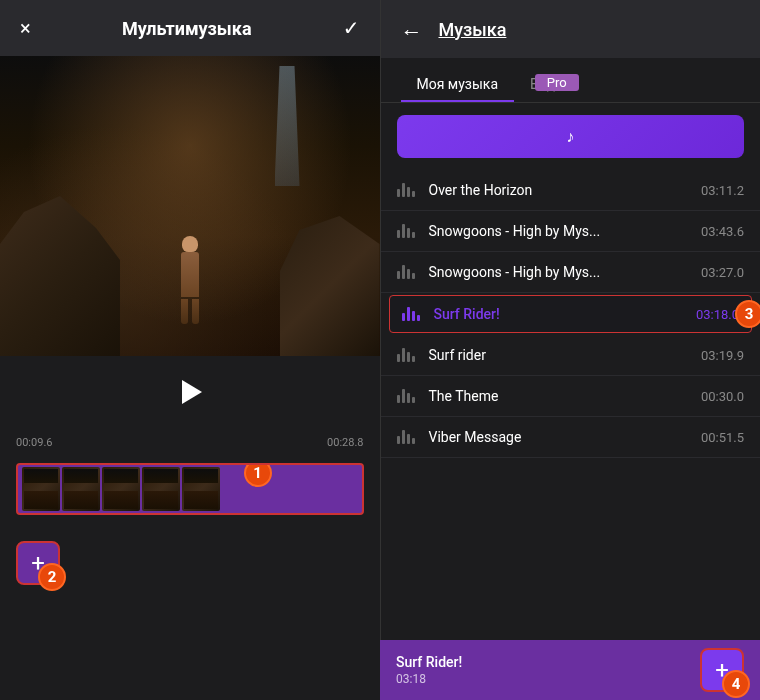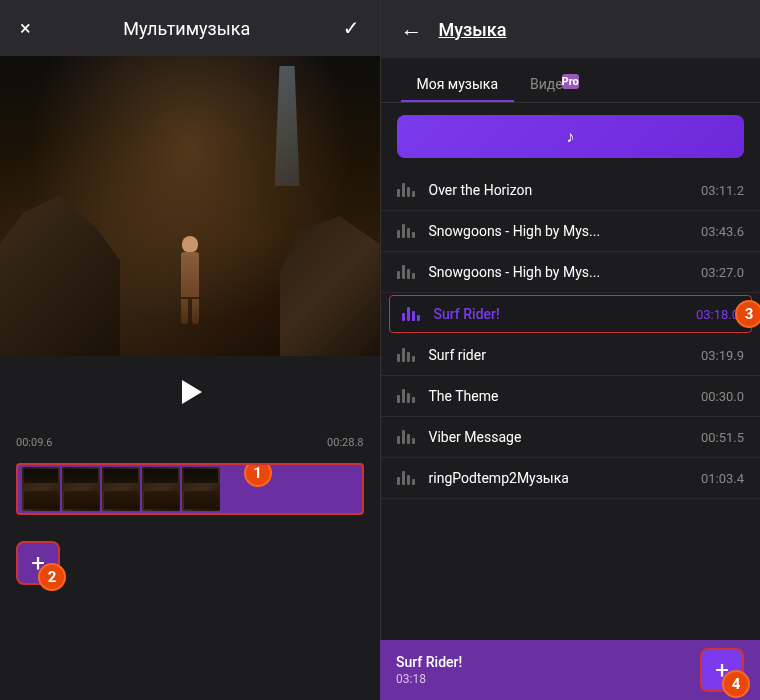--- a/index.html
+++ b/index.html
@@ -26,21 +26,21 @@
       display: flex;
       align-items: center;
       justify-content: space-between;
       padding: 16px 20px;
       background: #2a2a2e;
     }
 
     .left-header-title {
       color: #ffffff;
       font-size: 18px;
-      font-weight: 400;
+      font-weight: 700;
     }
 
     .left-header-icon {
       color: #ffffff;
       font-size: 20px;
       cursor: pointer;
     }
 
     .video-preview {
       width: 100%;
@@ -310,23 +310,23 @@
     }
 
     .tab.active {
       color: #ffffff;
       border-bottom: 2px solid #7c3aed;
     }
 
     .pro-badge {
       background: #9b59b6;
       color: white;
-      font-size: 11px;
-      font-weight: bold;
-      padding: 1px 0;
+      font-size: 13px;
+      font-weight: normal;
+      padding: 1px 12px;
       border-radius: 3px;
       position: absolute;
       top: 6px;
       right: 8px;
     }
 
     .use-other-app-btn {
       margin: 12px 16px;
       background: linear-gradient(135deg, #7c3aed, #6d28d9);
       color: white;
@@ -638,30 +638,20 @@
       <div class="wave-icon">
         <div class="bar bar-1"></div>
         <div class="bar bar-2"></div>
         <div class="bar bar-3"></div>
         <div class="bar bar-4"></div>
       </div>
       <span class="music-name">Viber Message</span>
       <span class="music-duration">00:51.5</span>
     </div>
 
-    <div class="music-item">
-      <div class="wave-icon">
-        <div class="bar bar-1"></div>
-        <div class="bar bar-2"></div>
-        <div class="bar bar-3"></div>
-        <div class="bar bar-4"></div>
-      </div>
-      <span class="music-name">ringPodtemp2Музыка</span>
-      <span class="music-duration">01:03.4</span>
-    </div>
 
   </div>
 
   <div class="bottom-bar">
     <div class="bottom-track-info">
       <span class="bottom-track-name">Surf Rider!</span>
       <span class="bottom-track-duration">03:18</span>
     </div>
     <div class="bottom-add-btn" style="position:relative;">
       <span class="plus-icon">+</span>

